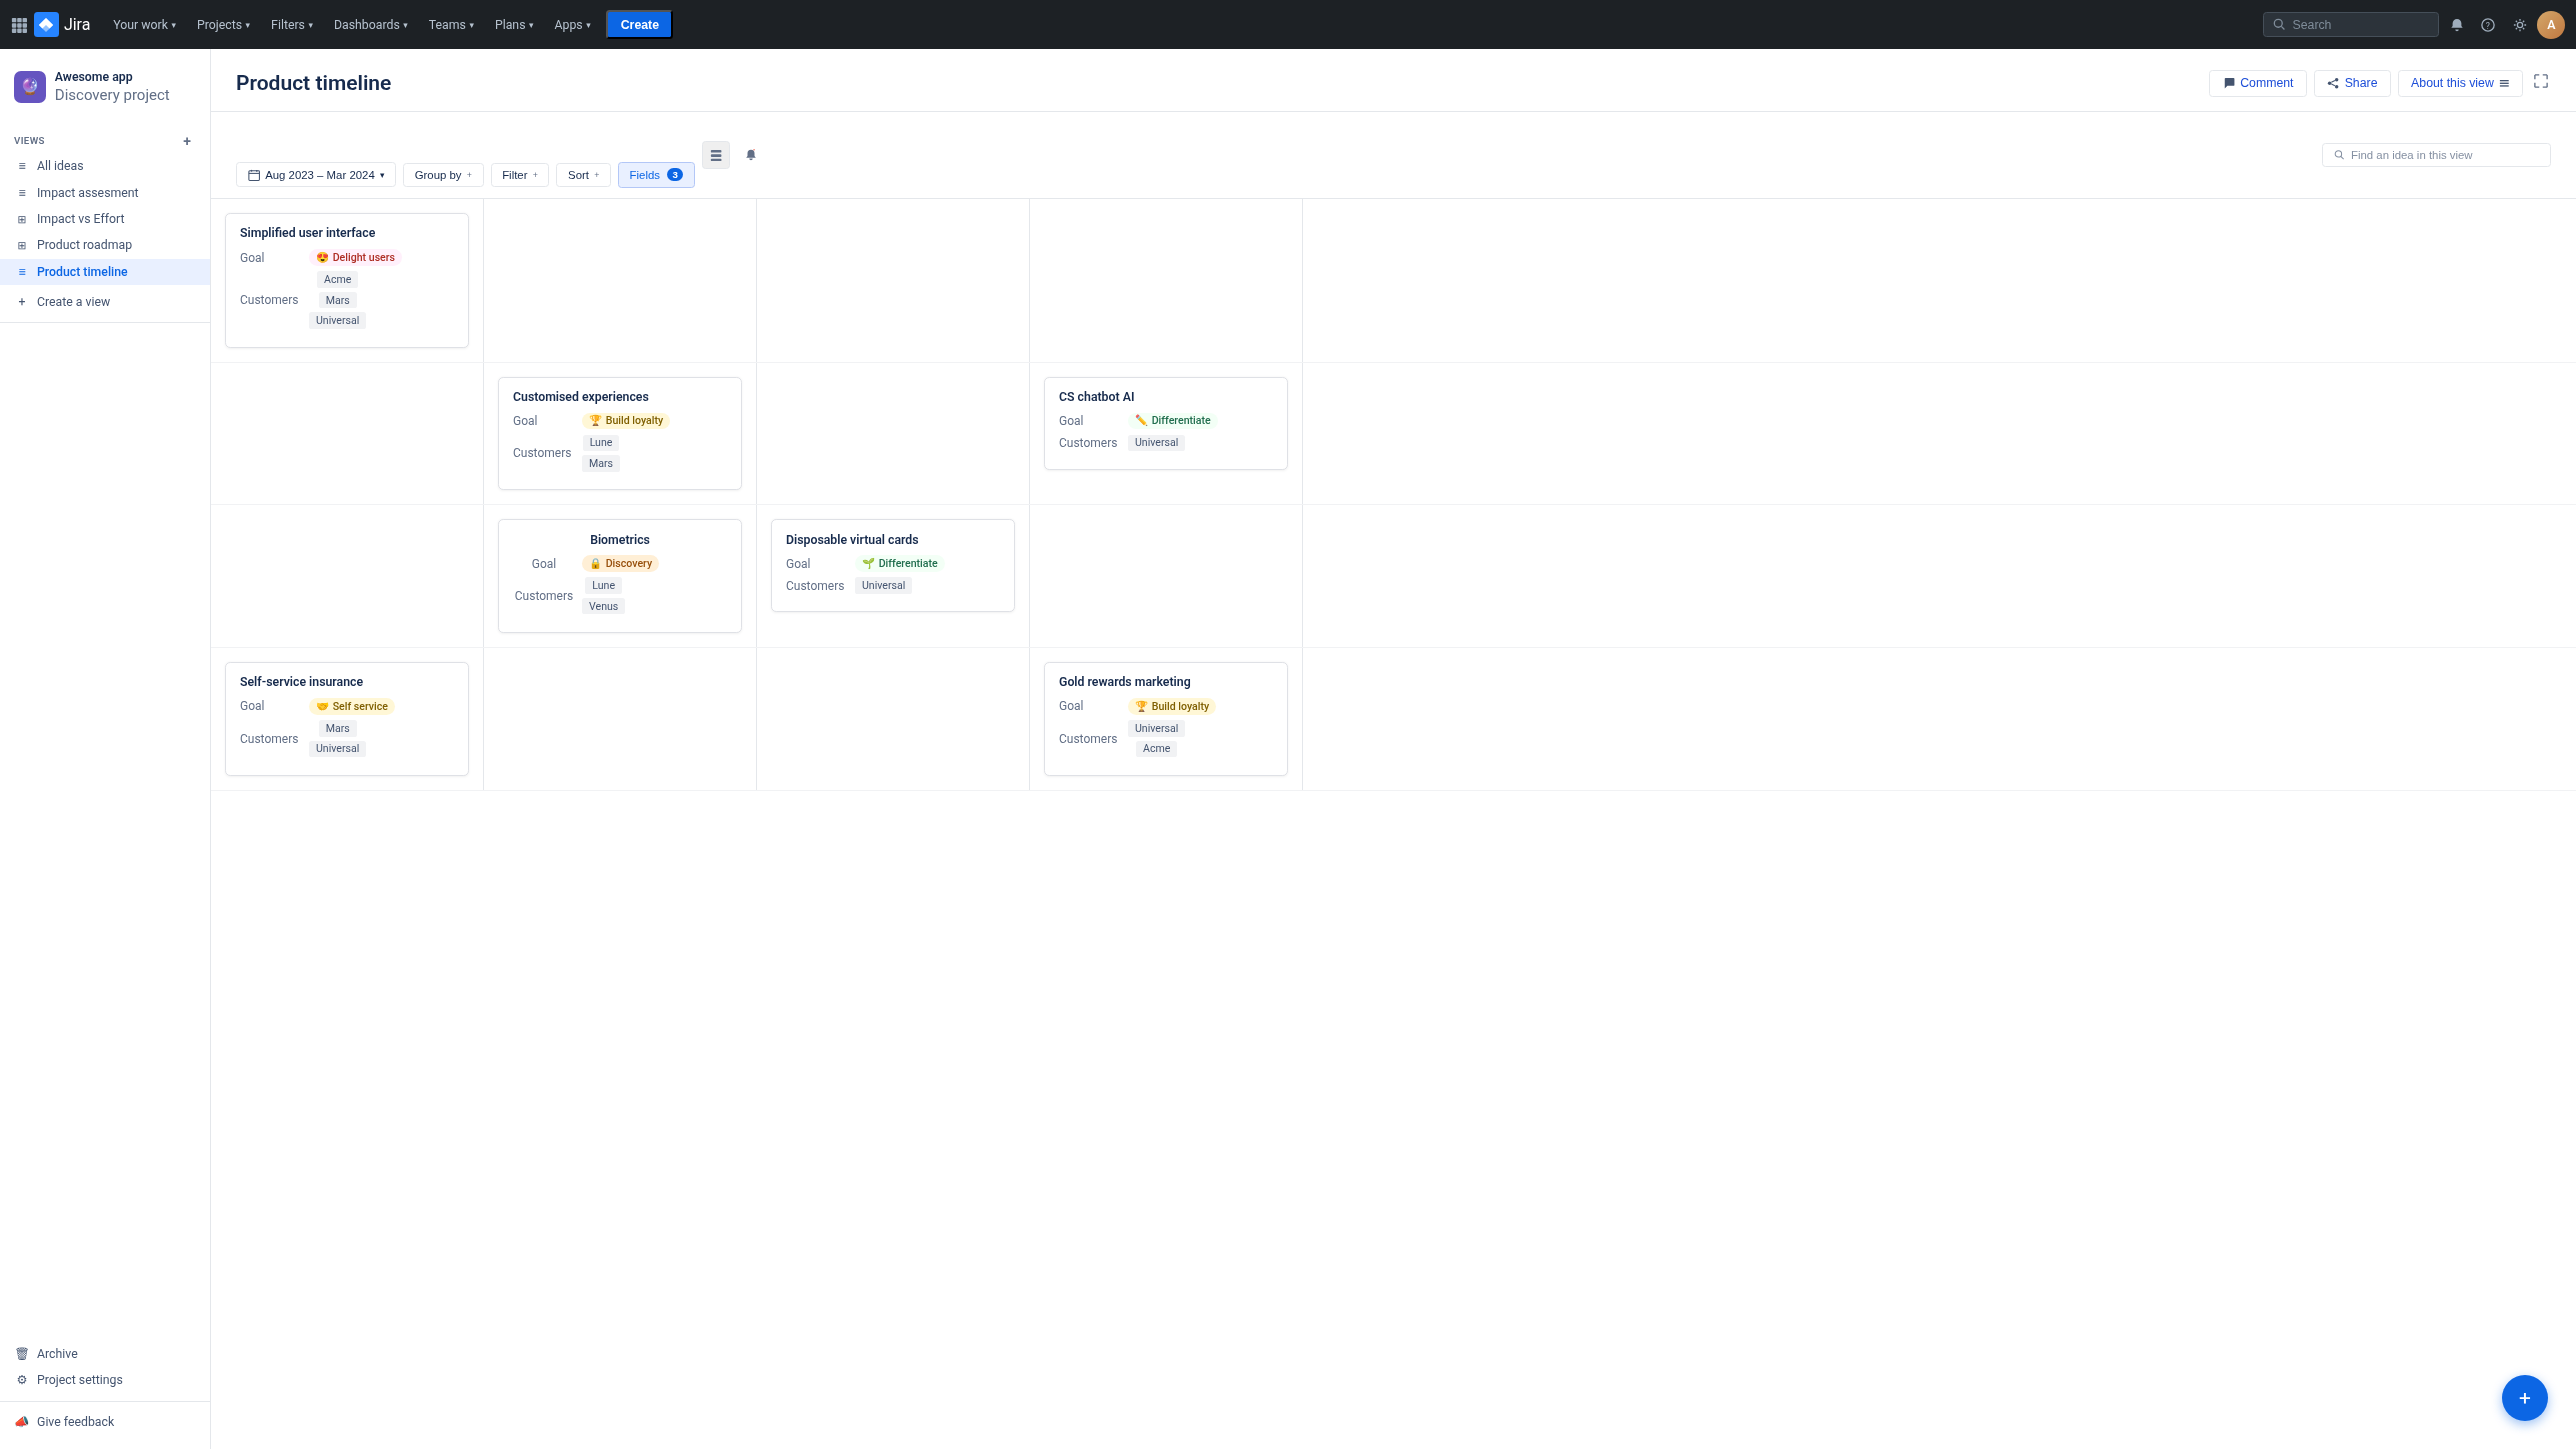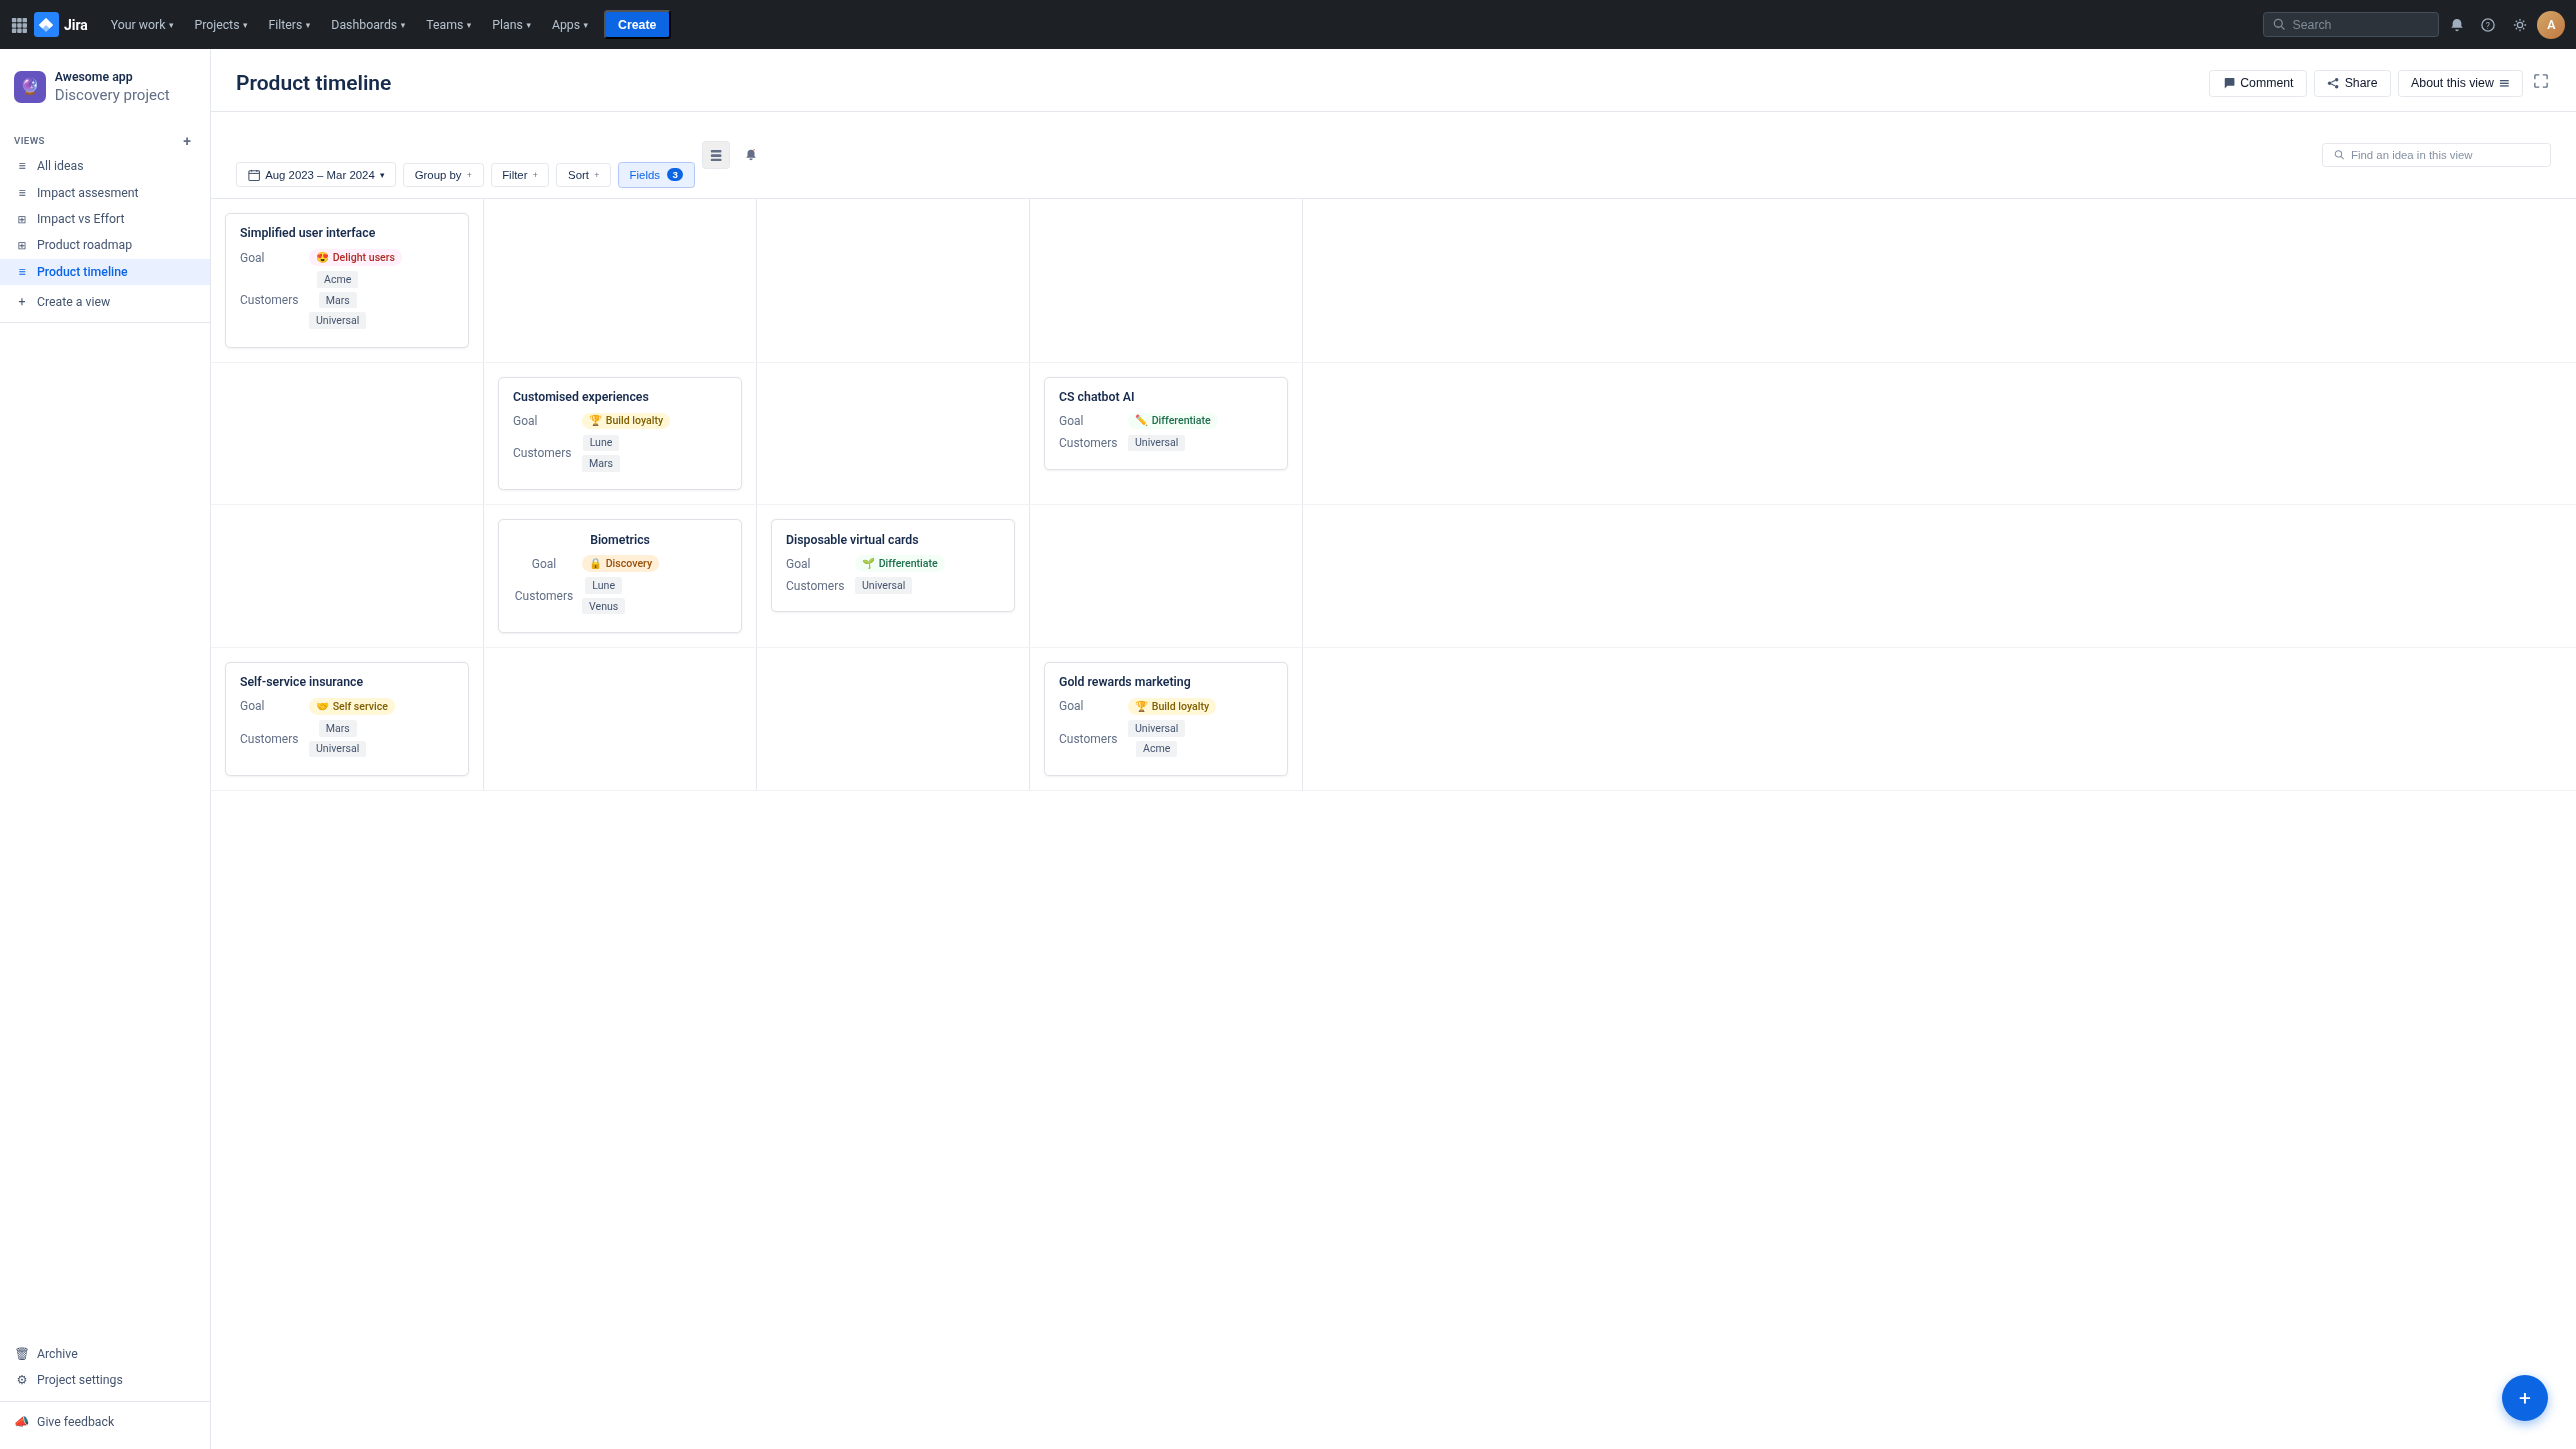--- a/index.html
+++ b/index.html
@@ -5,21 +5,21 @@
     * { box-sizing: border-box; margin: 0; padding: 0; }
     body { font-family: -apple-system, BlinkMacSystemFont, 'Segoe UI', Roboto, sans-serif; background: #fff; color: #172b4d; font-size: 12.3px; overflow: hidden; height: 100vh; }
 
     
     .top-nav {
       display: flex; align-items: center; height: 49px; background: #1d2125; padding: 0 10.6px; gap: 3.5px; position: fixed; top: 0; left: 0; right: 0; z-index: 100;
     }
     .nav-apps-icon { color: #9fadbc; margin-right: 3.5px; cursor: pointer; font-size: 16px; display: flex; align-items: center; }
     .nav-logo { display: flex; align-items: center; gap: 5.3px; margin-right: 10.6px; text-decoration: none; }
     .nav-logo-icon { width: 25px; height: 25px; background: #2684ff; border-radius: 3.5px; display: flex; align-items: center; justify-content: center; }
-    .nav-logo-text { color: #fff; font-size: 14px; font-weight: 700; }
+    .nav-logo-text { color: #fff; font-size: 16px; font-weight: 400; }
     .nav-item { color: #b6c2cf; padding: 5.3px 8.8px; border-radius: 3.5px; cursor: pointer; display: flex; align-items: center; gap: 3.5px; font-size: 12.3px; white-space: nowrap; }
     .nav-item .chevron { font-size: 8.8px; }
     .nav-create { background: #0c66e4; color: #fff; padding: 5.3px 12.3px; border-radius: 3.5px; cursor: pointer; font-weight: 600; margin-left: 3.5px; font-size: 12.3px; }
     .nav-spacer { flex: 1; }
     .nav-search { display: flex; align-items: center; background: #2c333a; border: 0.9px solid #454f59; border-radius: 3.5px; padding: 4.4px 8.8px; gap: 7px; width: 176px; cursor: text; }
     .nav-search input { background: transparent; border: none; outline: none; color: #b6c2cf; font-size: 12.3px; width: 123px; }
     .nav-search input::placeholder { color: #7f8c99; }
     .nav-icon-btn { color: #9fadbc; width: 28px; height: 28px; display: flex; align-items: center; justify-content: center; border-radius: 50%; cursor: pointer; font-size: 14px; }
     .nav-avatar { width: 28px; height: 28px; border-radius: 50%; background: #c2722e; overflow: hidden; cursor: pointer; display: flex; align-items: center; justify-content: center; }
 
@@ -41,21 +41,21 @@
     .sidebar-divider { border: none; border-top: 0.9px solid #e4e7eb; margin: 7px 0; }
     .sidebar-bottom { margin-top: auto; }
 
     
     .main { flex: 1; display: flex; flex-direction: column; overflow: hidden; background: #fff; }
 
     
     .page-header { display: flex; align-items: center; padding: 21px 25px 14px; border-bottom: 0.9px solid #e4e7eb; }
     .page-title { font-size: 21px; font-weight: 600; color: #172b4d; flex: 1; }
     .page-header-actions { display: flex; gap: 7px; align-items: center; }
-    .btn { display: flex; align-items: center; gap: 5.3px; padding: 5.3px 12.3px; border-radius: 3.5px; cursor: pointer; font-size: 12.3px; border: 0.9px solid #e4e7eb; background: #fff; color: #0f172a; font-weight: 500; }
+    .btn { display: flex; align-items: center; gap: 5.3px; padding: 5.3px 12.3px; border-radius: 3.5px; cursor: pointer; font-size: 12.3px; border: 0.9px solid #e4e7eb; background: #fff; color: #1d4ed8; font-weight: 500; }
     .btn-about { display: flex; align-items: center; gap: 5.3px; }
     .btn-expand { border: none; background: transparent; color: #626f86; font-size: 16px; cursor: pointer; padding: 3.5px; }
 
     
     .toolbar { display: flex; align-items: center; padding: 10.6px 25px; gap: 7px; border-bottom: 0.9px solid #e4e7eb; }
     .toolbar-btn { display: flex; align-items: center; gap: 5.3px; padding: 5.3px 10.6px; border-radius: 3.5px; border: 0.9px solid #e4e7eb; background: #fff; color: #172b4d; cursor: pointer; font-size: 11.4px; font-weight: 500; margin-top: 40px; }
     .toolbar-btn.date-range { background: #fff; }
     .toolbar-btn.fields-btn { background: #e9f0ff; border-color: #b3c7f7; color: #0c66e4; }
     .toolbar-search { display: flex; align-items: center; gap: 7px; border: 0.9px solid #e4e7eb; border-radius: 3.5px; padding: 5.3px 10.6px; margin-left: auto; width: 229px; }
     .toolbar-search input { border: none; outline: none; font-size: 11.4px; color: #172b4d; width: 100%; background: transparent; }

